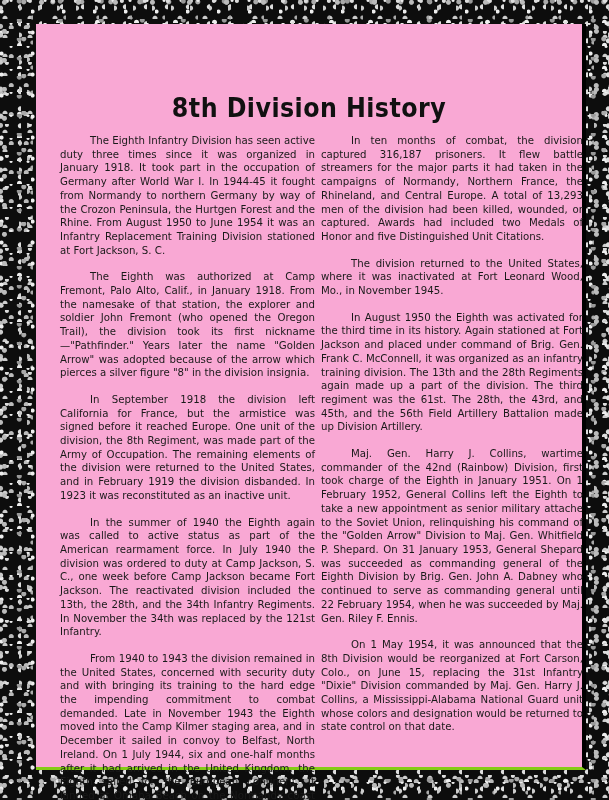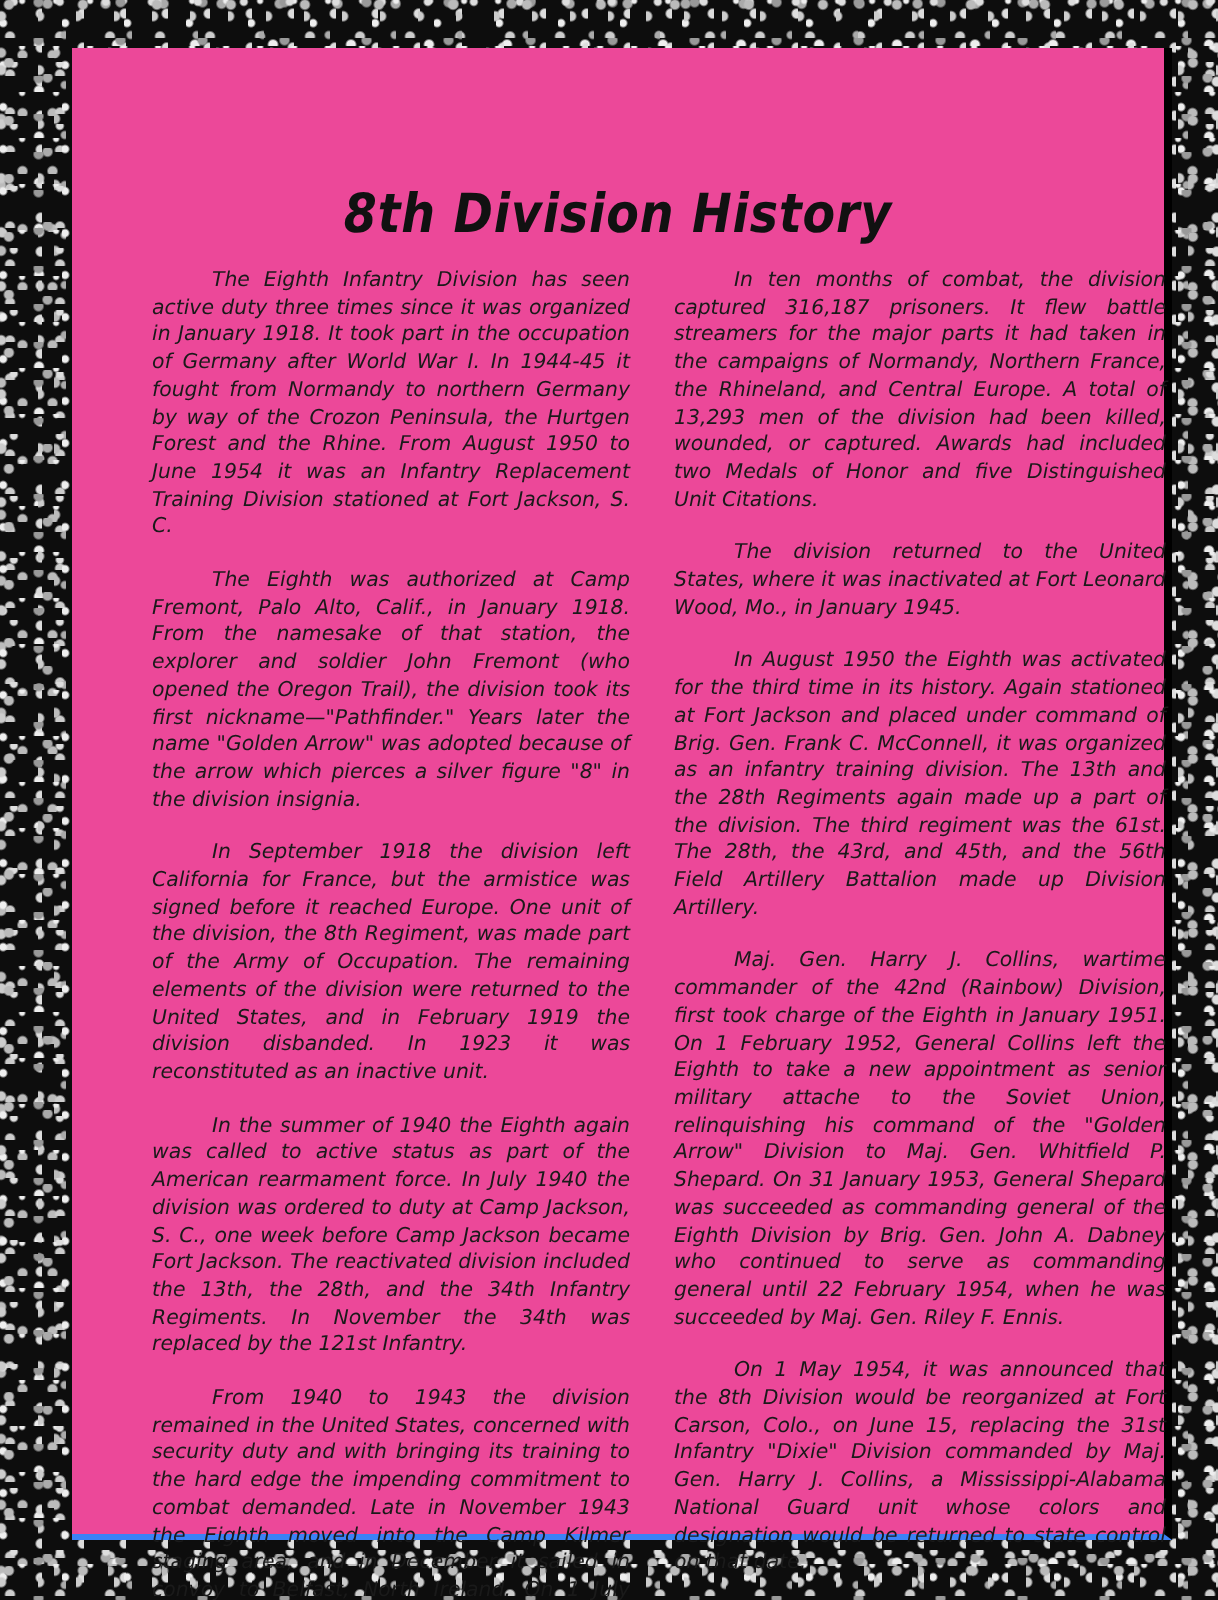--- a/index.html
+++ b/index.html
@@ -25,25 +25,24 @@
       radial-gradient(circle at 98% 70%, #aaa 0 1.5px, transparent 2.5px),
       radial-gradient(circle at 20% 96%, #ccc 0 2px, transparent 3px),
       radial-gradient(circle at 50% 97%, #eee 0 2px, transparent 3px),
       radial-gradient(circle at 75% 95%, #bbb 0 2px, transparent 3px);
     background-size: 37px 29px, 23px 31px, 41px 19px, 17px 23px, 29px 37px, 19px 27px, 31px 21px, 27px 33px, 21px 17px, 33px 25px, 25px 19px, 39px 23px, 15px 29px;
   }
   .page {
     position: absolute;
     left: 36px; top: 24px;
     width: 550px; height: 746px;
-    background: #ec4899;
+    background: #f9a8d4;
     border-right: 4px solid #000;
-    border-bottom: 3px solid #3b82f6;
+    border-bottom: 3px solid #84cc16;
     box-sizing: border-box;
-    font-style: italic;
   }
   .title {
     position: absolute;
     top: 50px; left: 0; right: 0;
     text-align: center;
     font-family: "DejaVu Sans", sans-serif;
     font-size: 27px;
     font-weight: bold;
     letter-spacing: 0.5px;
     color: #111;
@@ -55,21 +54,21 @@
     width: 255px;
     font-family: "DejaVu Sans", sans-serif;
     font-size: 10.2px;
     line-height: 13.7px;
     color: #1a1a1a;
     text-align: justify;
   }
   .col-left { left: 24px; }
   .col-right { left: 285px; width: 262px; }
   .col p {
-    margin: 0 0 13px 16px;
+    margin: 0 0 13px 0;
     text-indent: 30px;
     hyphens: manual;
   }
 </style>
 </head>
 <body>
 
 <div class="speckle-frame"></div>
 
 <div class="page">
@@ -78,19 +77,19 @@
   <div class="col col-left">
     <p>The Eighth Infantry Division has seen active duty three times since it was organized in January 1918. It took part in the occupation of Germany after World War I. In 1944-45 it fought from Normandy to northern Germany by way of the Crozon Peninsula, the Hurtgen Forest and the Rhine. From August 1950 to June 1954 it was an Infantry Replacement Training Division stationed at Fort Jackson, S. C.</p>
     <p>The Eighth was authorized at Camp Fremont, Palo Alto, Calif., in January 1918. From the namesake of that station, the explorer and soldier John Fremont (who opened the Oregon Trail), the division took its first nickname—"Pathfinder." Years later the name "Golden Arrow" was adopted because of the arrow which pierces a silver figure "8" in the division insignia.</p>
     <p>In September 1918 the division left California for France, but the armistice was signed before it reached Europe. One unit of the division, the 8th Regiment, was made part of the Army of Occupation. The remaining elements of the division were returned to the United States, and in February 1919 the division disbanded. In 1923 it was reconstituted as an inactive unit.</p>
     <p>In the summer of 1940 the Eighth again was called to active status as part of the American rearmament force. In July 1940 the division was ordered to duty at Camp Jackson, S. C., one week before Camp Jackson became Fort Jackson. The reactivated division included the 13th, the 28th, and the 34th Infantry Regiments. In November the 34th was replaced by the 121st Infantry.</p>
     <p>From 1940 to 1943 the division remained in the United States, concerned with security duty and with bringing its training to the hard edge the impending commitment to combat demanded. Late in November 1943 the Eighth moved into the Camp Kilmer staging area, and in December it sailed in convoy to Belfast, North Ireland. On 1 July 1944, six and one-half months after it had arrived in the United Kingdom, the Eighth sailed for the European continent. It landed at Omaha Beach on the Normandy coast on the fourth, 28 days after the invasion.</p>
   </div>
 
   <div class="col col-right">
     <p>In ten months of combat, the division captured 316,187 prisoners. It flew battle streamers for the major parts it had taken in the campaigns of Normandy, Northern France, the Rhineland, and Central Europe. A total of 13,293 men of the division had been killed, wounded, or captured. Awards had included two Medals of Honor and five Distinguished Unit Citations.</p>
-    <p>The division returned to the United States, where it was inactivated at Fort Leonard Wood, Mo., in January 1945.</p>
+    <p>The division returned to the United States, where it was inactivated at Fort Leonard Wood, Mo., in November 1945.</p>
     <p>In August 1950 the Eighth was activated for the third time in its history. Again stationed at Fort Jackson and placed under command of Brig. Gen. Frank C. McConnell, it was organized as an infantry training division. The 13th and the 28th Regiments again made up a part of the division. The third regiment was the 61st. The 28th, the 43rd, and 45th, and the 56th Field Artillery Battalion made up Division Artillery.</p>
     <p>Maj. Gen. Harry J. Collins, wartime commander of the 42nd (Rainbow) Division, first took charge of the Eighth in January 1951. On 1 February 1952, General Collins left the Eighth to take a new appointment as senior military attache to the Soviet Union, relinquishing his command of the "Golden Arrow" Division to Maj. Gen. Whitfield P. Shepard. On 31 January 1953, General Shepard was succeeded as commanding general of the Eighth Division by Brig. Gen. John A. Dabney who continued to serve as commanding general until 22 February 1954, when he was succeeded by Maj. Gen. Riley F. Ennis.</p>
     <p>On 1 May 1954, it was announced that the 8th Division would be reorganized at Fort Carson, Colo., on June 15, replacing the 31st Infantry "Dixie" Division commanded by Maj. Gen. Harry J. Collins, a Mississippi-Alabama National Guard unit whose colors and designation would be returned to state control on that date.</p>
 
   </div>
 </div>
 
 </body></html>

